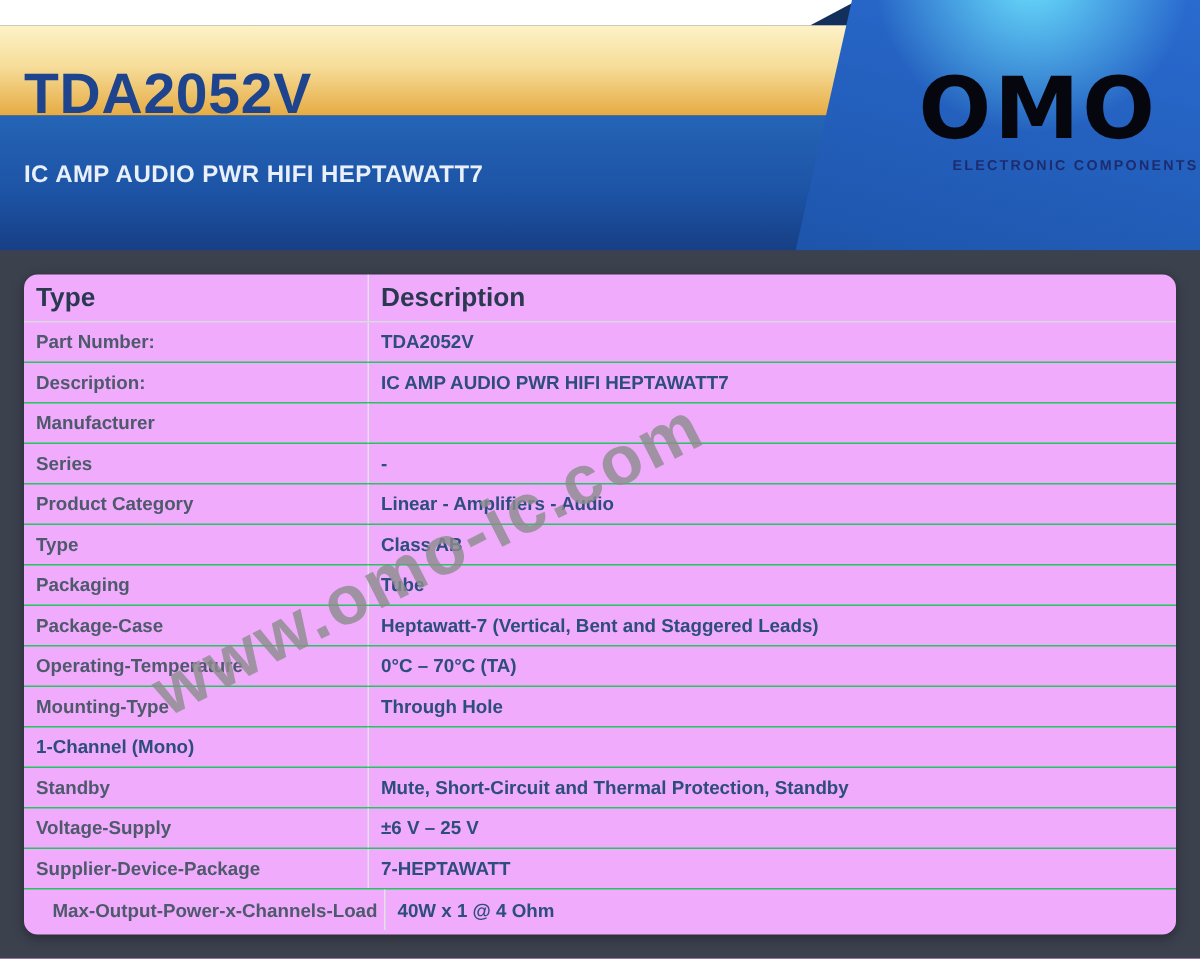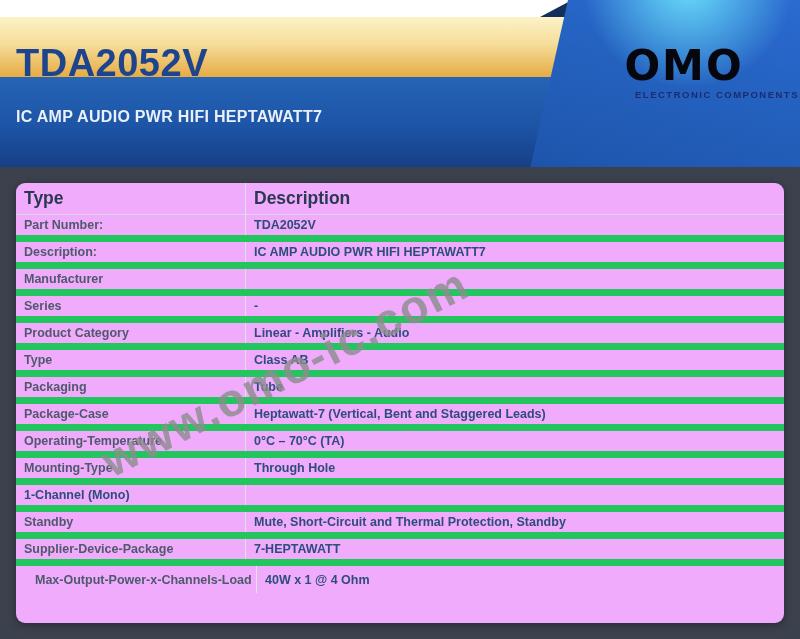--- a/index.html
+++ b/index.html
@@ -42,39 +42,39 @@
       radial-gradient(circle 150px at 86% -10%, rgba(110,230,255,0.95) 0%, rgba(110,230,255,0) 70%),
       linear-gradient(100deg, rgba(8,20,50,0.45) 0%, rgba(8,20,50,0) 9%),
       linear-gradient(195deg, #2a6bd0 0%, #1f58b0 55%, #174countryside 100%);
     background:
       radial-gradient(circle 150px at 86% -10%, rgba(110,230,255,0.95) 0%, rgba(110,230,255,0) 70%),
       linear-gradient(100deg, rgba(8,20,50,0.45) 0%, rgba(8,20,50,0) 9%),
       linear-gradient(195deg, #2a6bd0 0%, #1f58b0 55%, #16428f 100%);
   }
   .brand-logo { position: absolute; left: 596px; top: 44px; width: 176px; text-align: center; }
   .brand-name {
-    font-size: 42px; line-height: 1.05; font-weight: 800; color: #06070e;
-    letter-spacing: 2px; font-family: "DejaVu Sans", sans-serif;
+    font-size: 57px; line-height: 1.05; font-weight: 800; color: #06070e;
+    letter-spacing: 2px; font-family: "DejaVu Sans", sans-serif; text-align: right;
   }
   .brand-tagline {
     margin-top: 1px; font-size: 9.5px; font-weight: bold; color: #1c2c6e;
     letter-spacing: 1.5px; white-space: nowrap; margin-left: 39px;
   }
 
   
   .card {
     position: absolute; left: 16px; top: 183px; width: 768px; height: 440px;
     background: #f0abfc; border-radius: 9px;
     box-shadow: 0 2px 8px rgba(0,0,0,0.35);
     overflow: hidden;
   }
   .t-row {
     display: grid; grid-template-columns: 230px 1fr;
     height: 27px; align-items: center;
-    border-bottom: 7px solid #22c55e;
+    border-bottom: 1px solid #22c55e;
   }
   .t-row:last-child { border-bottom: none; margin-left: 11px; }
   .t-head { height: 32px; border-bottom: 1px solid #d8dade; }
   .t-cell { padding-left: 8px; height: 100%; display: flex; align-items: center; }
   .t-cell:first-child { border-right: 1px solid #e0e2e7; }
   .t-head .t-cell { font-size: 17.5px; font-weight: bold; color: #2a3950; }
   .spec-label { font-size: 12.5px; font-weight: bold; color: #4e5a6c; }
   .spec-value { font-size: 12.5px; font-weight: bold; color: #2d4d7d; }
 
   
@@ -152,20 +152,24 @@
         <div class="t-cell spec-value">Through Hole</div>
       </div>
       <div class="t-row">
         <div class="t-cell spec-value">1-Channel (Mono)</div>
       </div>
       <div class="t-row">
         <div class="t-cell spec-label">Standby</div>
         <div class="t-cell spec-value">Mute, Short-Circuit and Thermal Protection, Standby</div>
       </div>
       <div class="t-row">
+        <div class="t-cell spec-label">Voltage-Supply</div>
+        <div class="t-cell spec-value">±6 V – 25 V</div>
+      </div>
+      <div class="t-row">
         <div class="t-cell spec-label">Supplier-Device-Package</div>
         <div class="t-cell spec-value">7-HEPTAWATT</div>
       </div>
       <div class="t-row">
         <div class="t-cell spec-label">Max-Output-Power-x-Channels-Load</div>
         <div class="t-cell spec-value">40W x 1 @ 4 Ohm</div>
       </div>
     </div>
 </div>
 

